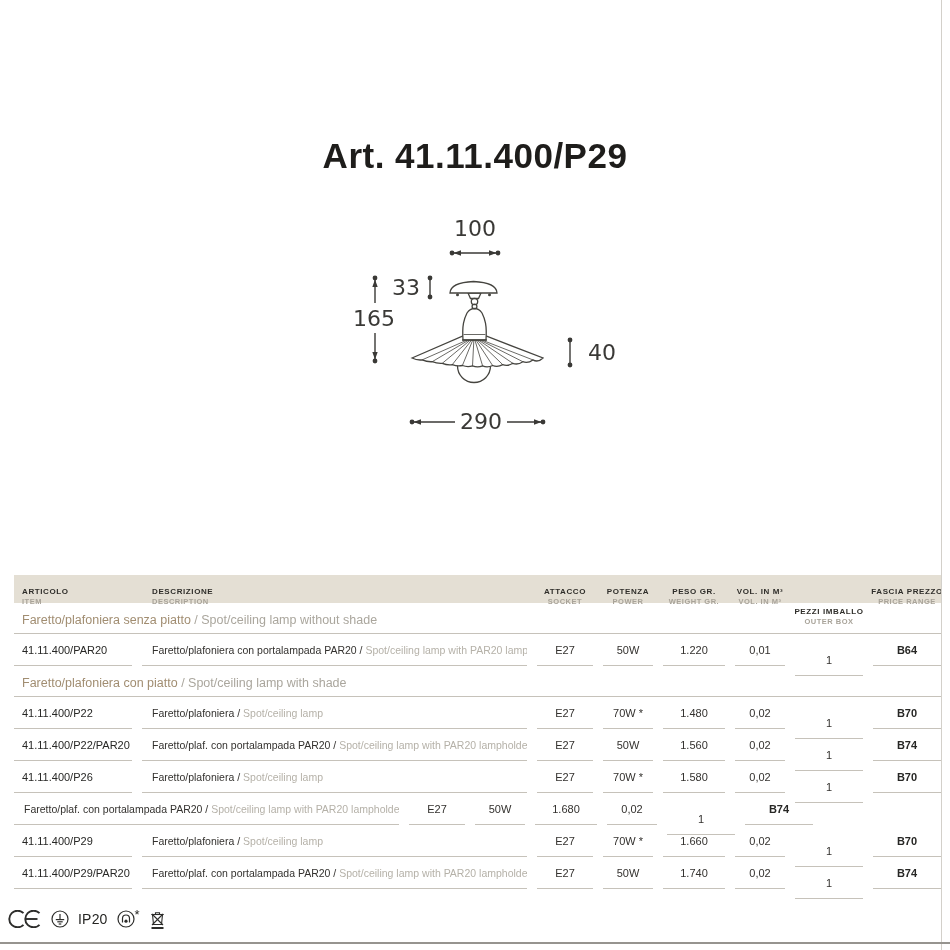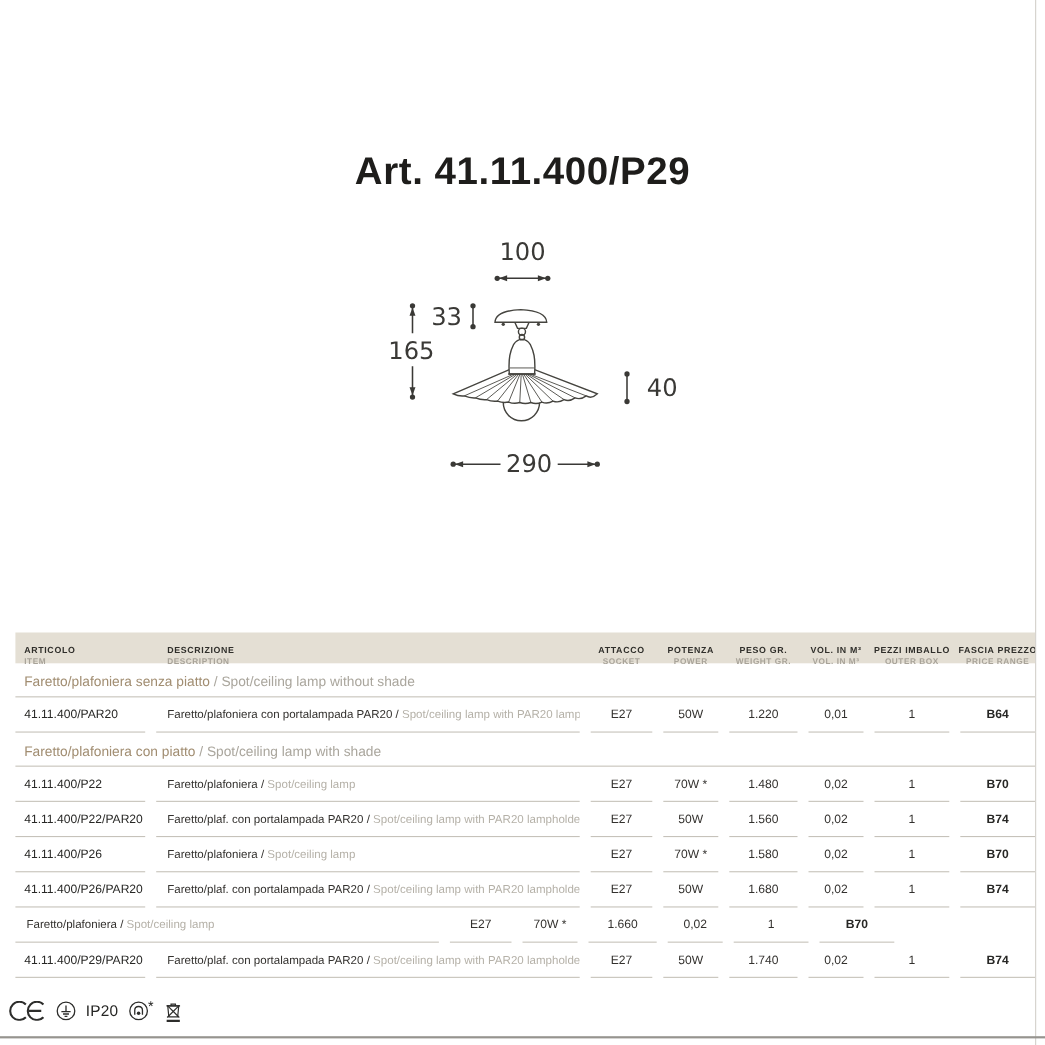--- a/index.html
+++ b/index.html
@@ -30,21 +30,21 @@
   }
   .th{display:flex;flex-direction:column;line-height:10px;white-space:nowrap;}
   .th .it{font-size:8px;font-weight:bold;letter-spacing:.6px;color:#2f2e2a;}
   .th .en{font-size:7.5px;letter-spacing:.5px;color:var(--text-gray);font-weight:bold;}
   .c-article{width:118px;padding-left:8px;}
   .c-desc{width:385px;padding-left:10px;}
   .c-socket{width:56px;text-align:center;align-items:center;}
   .c-power{width:50px;text-align:center;align-items:center;justify-content:space-between;}
   .c-weight{width:62px;text-align:center;align-items:center;}
   .c-vol{width:50px;text-align:center;align-items:center;}
-  .c-pieces{width:68px;text-align:right;align-items:center;}
+  .c-pieces{width:68px;text-align:right;align-items:center;margin-top:20px;}
   .c-price{width:68px;text-align:center;align-items:center;}
 
   .section-title{
     margin-top:10px;padding:0 0 6px 8px;font-size:12.5px;
     border-bottom:1px solid var(--line);
   }
   .section-title .it{color:var(--accent-brown);}
   .section-title .en{color:#aaa69d;}
 
   .row{display:flex;gap:10px;align-items:center;height:32px;}
@@ -251,33 +251,33 @@
     </div>
     <div class="cell num c-socket">E27</div>
     <div class="cell num c-power">70W *</div>
     <div class="cell num c-weight">1.580</div>
     <div class="cell num c-vol">0,02</div>
     <div class="cell num c-pieces">1</div>
     <div class="cell num price c-price">B70</div>
   </div>
 
   <div class="row">
-    <div class="cell article c-article">41.11.400/P26/PAR20</div>
     <div class="cell desc c-desc">
       <span><span class="it">Faretto/plaf. con portalampada PAR20 / </span><span class="en">Spot/ceiling lamp with PAR20 lampholder</span></span>
     </div>
     <div class="cell num c-socket">E27</div>
     <div class="cell num c-power">50W</div>
     <div class="cell num c-weight">1.680</div>
     <div class="cell num c-vol">0,02</div>
     <div class="cell num c-pieces">1</div>
     <div class="cell num price c-price">B74</div>
   </div>
 
   <div class="row">
+    <div class="cell article c-article">41.11.400/P29</div>
     <div class="cell desc c-desc">
       <span><span class="it">Faretto/plafoniera / </span><span class="en">Spot/ceiling lamp</span></span>
     </div>
     <div class="cell num c-socket">E27</div>
     <div class="cell num c-power">70W *</div>
     <div class="cell num c-weight">1.660</div>
     <div class="cell num c-vol">0,02</div>
     <div class="cell num c-pieces">1</div>
     <div class="cell num price c-price">B70</div>
   </div>

